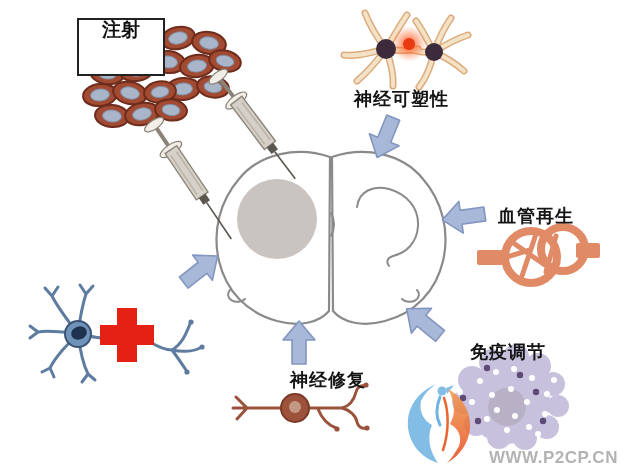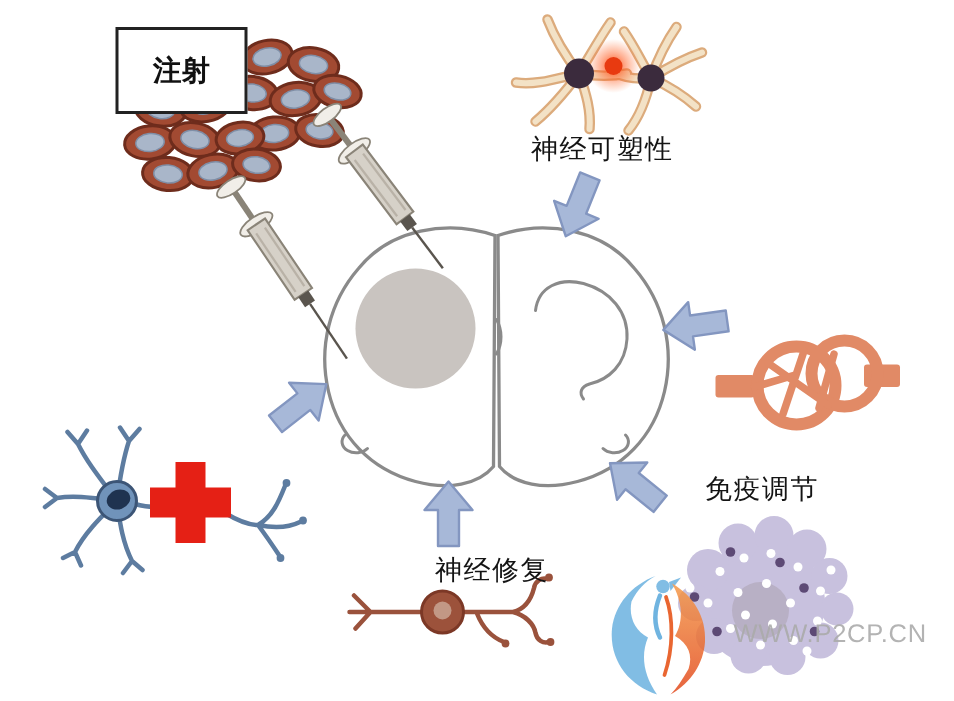--- a/index.html
+++ b/index.html
@@ -37,34 +37,34 @@
   .blue-soma{fill:var(--blue-neuron);stroke:var(--blue-neuron-stroke);stroke-width:2;}
   .blue-nuc{fill:var(--blue-nucleus);}
   .red-cross{fill:var(--cross-red);}
   .arrow{fill:var(--arrow-fill);stroke:var(--arrow-stroke);stroke-width:1.6;stroke-linejoin:round;}
   .phx-blue{fill:var(--phoenix-blue);opacity:.88;}
   .phx-blue-line{stroke:var(--phoenix-blue);stroke-width:3;fill:none;stroke-linecap:round;}
   .phx-flame{fill:url(#flameGrad);opacity:.92;}
   .phx-streak{stroke:#e85a20;stroke-width:2.5;fill:none;stroke-linecap:round;}
 
   
-  .lbl{position:absolute;font-weight:normal;font-size:18px;color:var(--label-color);
+  .lbl{position:absolute;font-weight:bold;font-size:18px;color:var(--label-color);
        letter-spacing:1px;white-space:nowrap;}
   #lbl-plasticity{left:354px;top:87px;}
   #lbl-angio{left:498px;top:204px;}
-  #lbl-immuno{left:470px;top:314px;text-align:center;}
+  #lbl-immuno{left:470px;top:340px;text-align:center;}
   #lbl-repair{left:266px;top:368px;margin-left:24px;}
   #lbl-protect{left:93px;top:270px;}
   .inject-box{position:absolute;left:77px;top:18px;width:84px;height:54px;
       border:2px solid var(--box-border);background:#ffffff;text-align:center;
       font-weight:bold;font-size:19px;color:#111;
-      display:flex;flex-direction:column;justify-content:space-evenly;line-height:1;}
+      display:flex;flex-direction:row;justify-content:space-evenly;line-height:1;}
   .wm-name{position:absolute;left:487px;top:401px;font-weight:bold;font-size:25px;
       color:var(--watermark-text);letter-spacing:3px;opacity:.85;white-space:nowrap;}
-  .wm-url{position:absolute;left:489px;top:413px;font-weight:normal;font-size:17px;
+  .wm-url{position:absolute;left:489px;top:448px;font-weight:bold;font-size:17px;
       color:var(--watermark-url);letter-spacing:.5px;opacity:.9;white-space:nowrap;}
 </style>
 </head>
 <body>
 
 <div class="stage">
 
   <svg width="636" height="467" viewBox="0 0 636 467">
     <defs>
       <radialGradient id="glowGrad">
@@ -277,17 +277,18 @@
       <path class="phx-flame" d="M447 463 C461 455 469 442 470 428 C471 411 462 397 448 389 C455 401 456 414 450 424 C459 429 462 437 459 446 C455 453 451 459 447 463 Z"></path>
       <path class="phx-streak" d="M444 398 C449 412 449 432 443 450"></path>
     </g>
   </svg>
 
   <div class="inject-box">
     <div>注射</div>
   </div>
 
   <div class="lbl" id="lbl-plasticity">神经可塑性</div>
+  <div class="lbl" id="lbl-angio">血管再生</div>
   <div class="lbl" id="lbl-immuno">免疫调节</div>
   <div class="lbl" id="lbl-repair">神经修复</div>
 
   <div class="wm-url">WWW.P2CP.CN</div>
 </div>
 
 </body></html>

